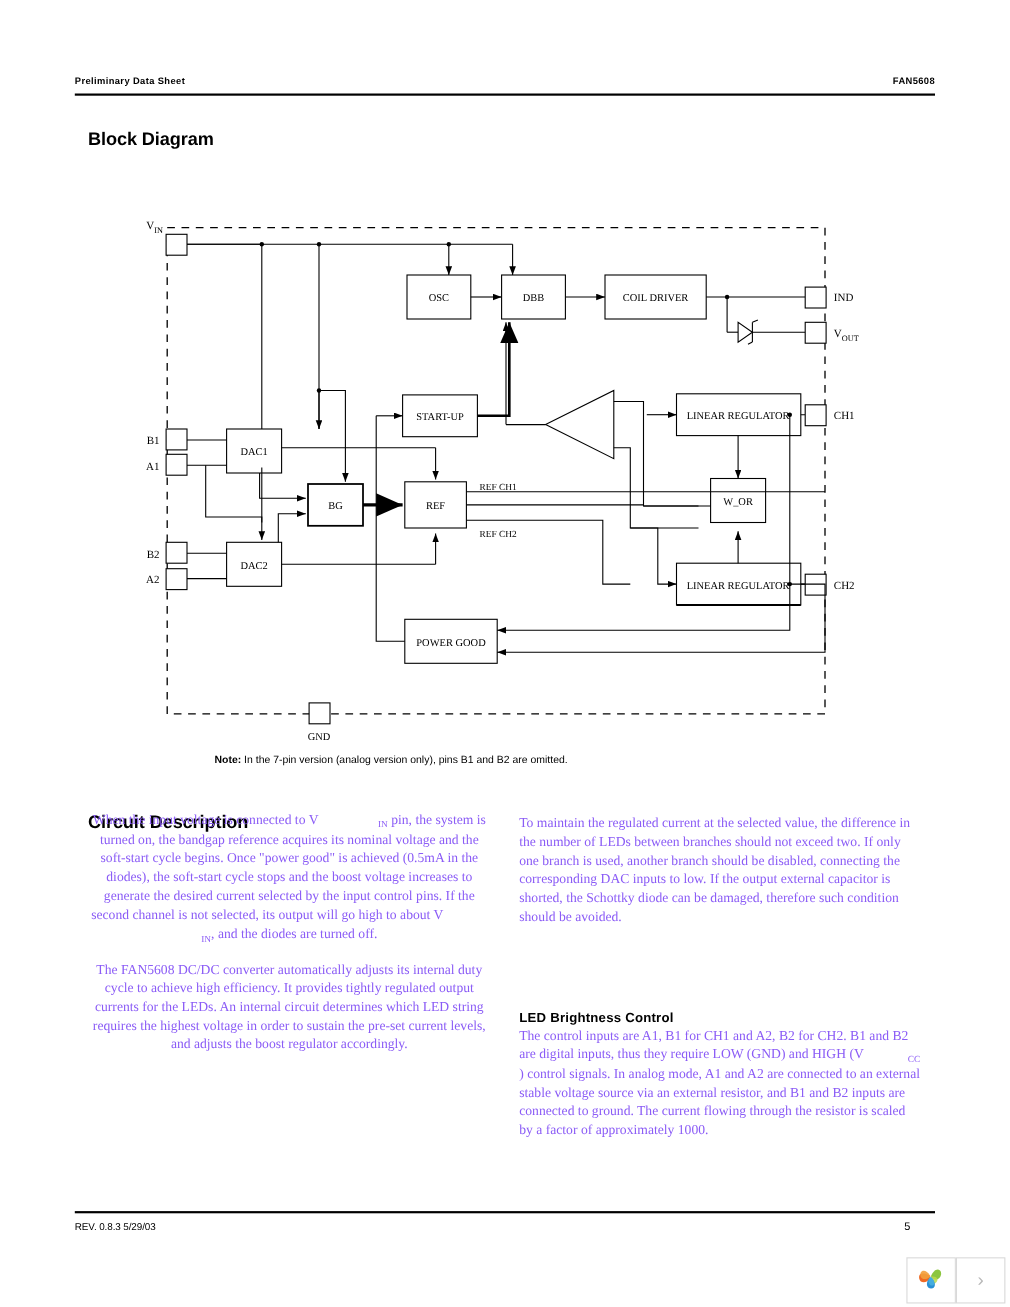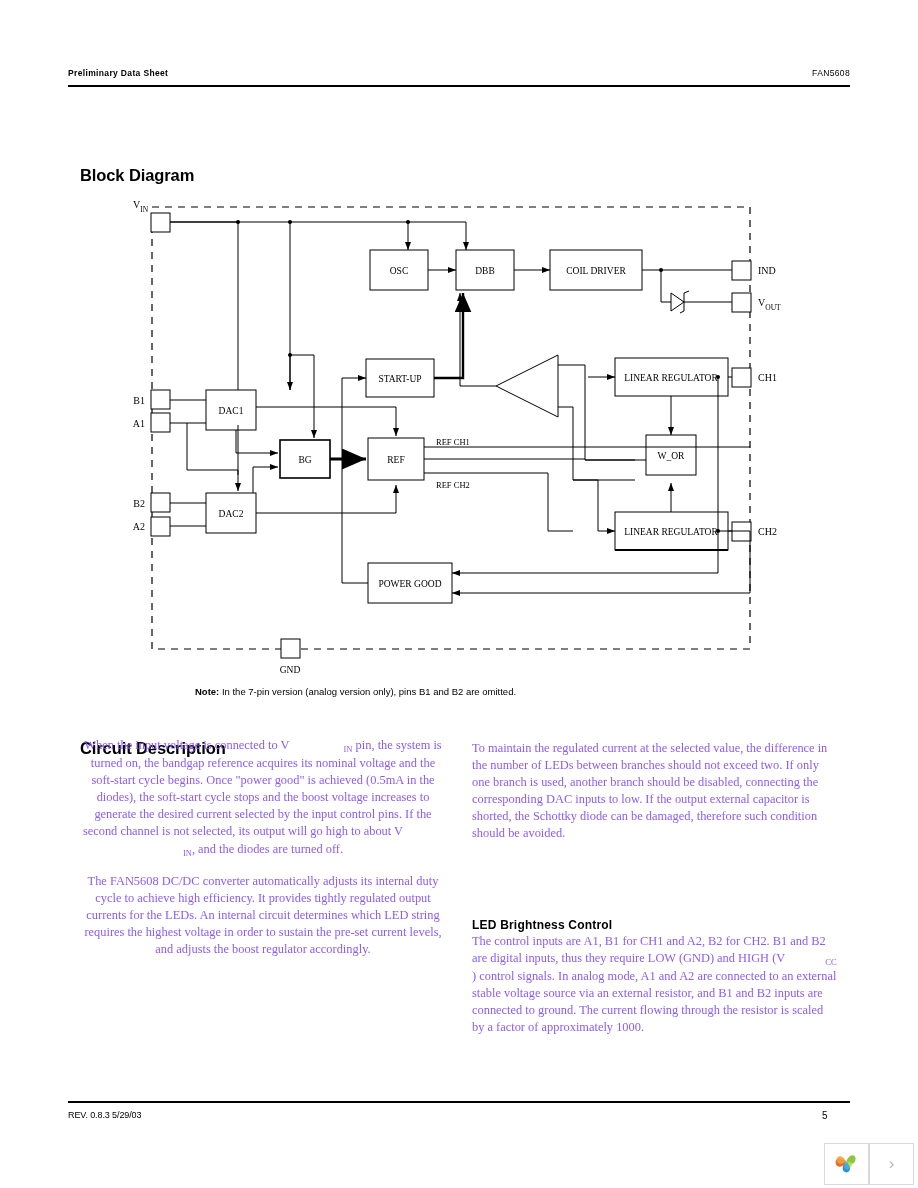--- a/index.html
+++ b/index.html
@@ -38,42 +38,42 @@
     font-size: 8.5px;
     font-weight: bold;
     letter-spacing: 0.35px;
     color: #000;
   }
   .header-right {
     position: absolute;
     right: 0; top: 0;
     font-family: "Liberation Sans", sans-serif;
     font-size: 8.5px;
-    font-weight: normal;
+    font-weight: bold;
     letter-spacing: 0.35px;
     color: #000;
   }
   .header-rule {
     position: absolute;
     left: 68px; top: 85px;
     width: 782px;
     height: 1.6px;
     background: #000;
   }
 
   
   .h1-title {
     position: absolute;
     font-family: "Liberation Sans", sans-serif;
     font-weight: bold;
     font-size: 16.5px;
     letter-spacing: -0.1px;
     color: #000;
   }
-  #block-diagram-title { left: 80px; top: 118px; margin-top: 48px; }
+  #block-diagram-title { left: 80px; top: 118px; }
   #circuit-description-title { left: 80px; top: 739px; text-align: center; }
   #led-brightness-title { left: 472px; top: 918px; font-size: 12px; letter-spacing: 0.2px; }
 
   
   .diagram {
     position: absolute;
     left: 118px; top: 195px;
     width: 680px; height: 490px;
   }
   .diagram svg { display: block; }

